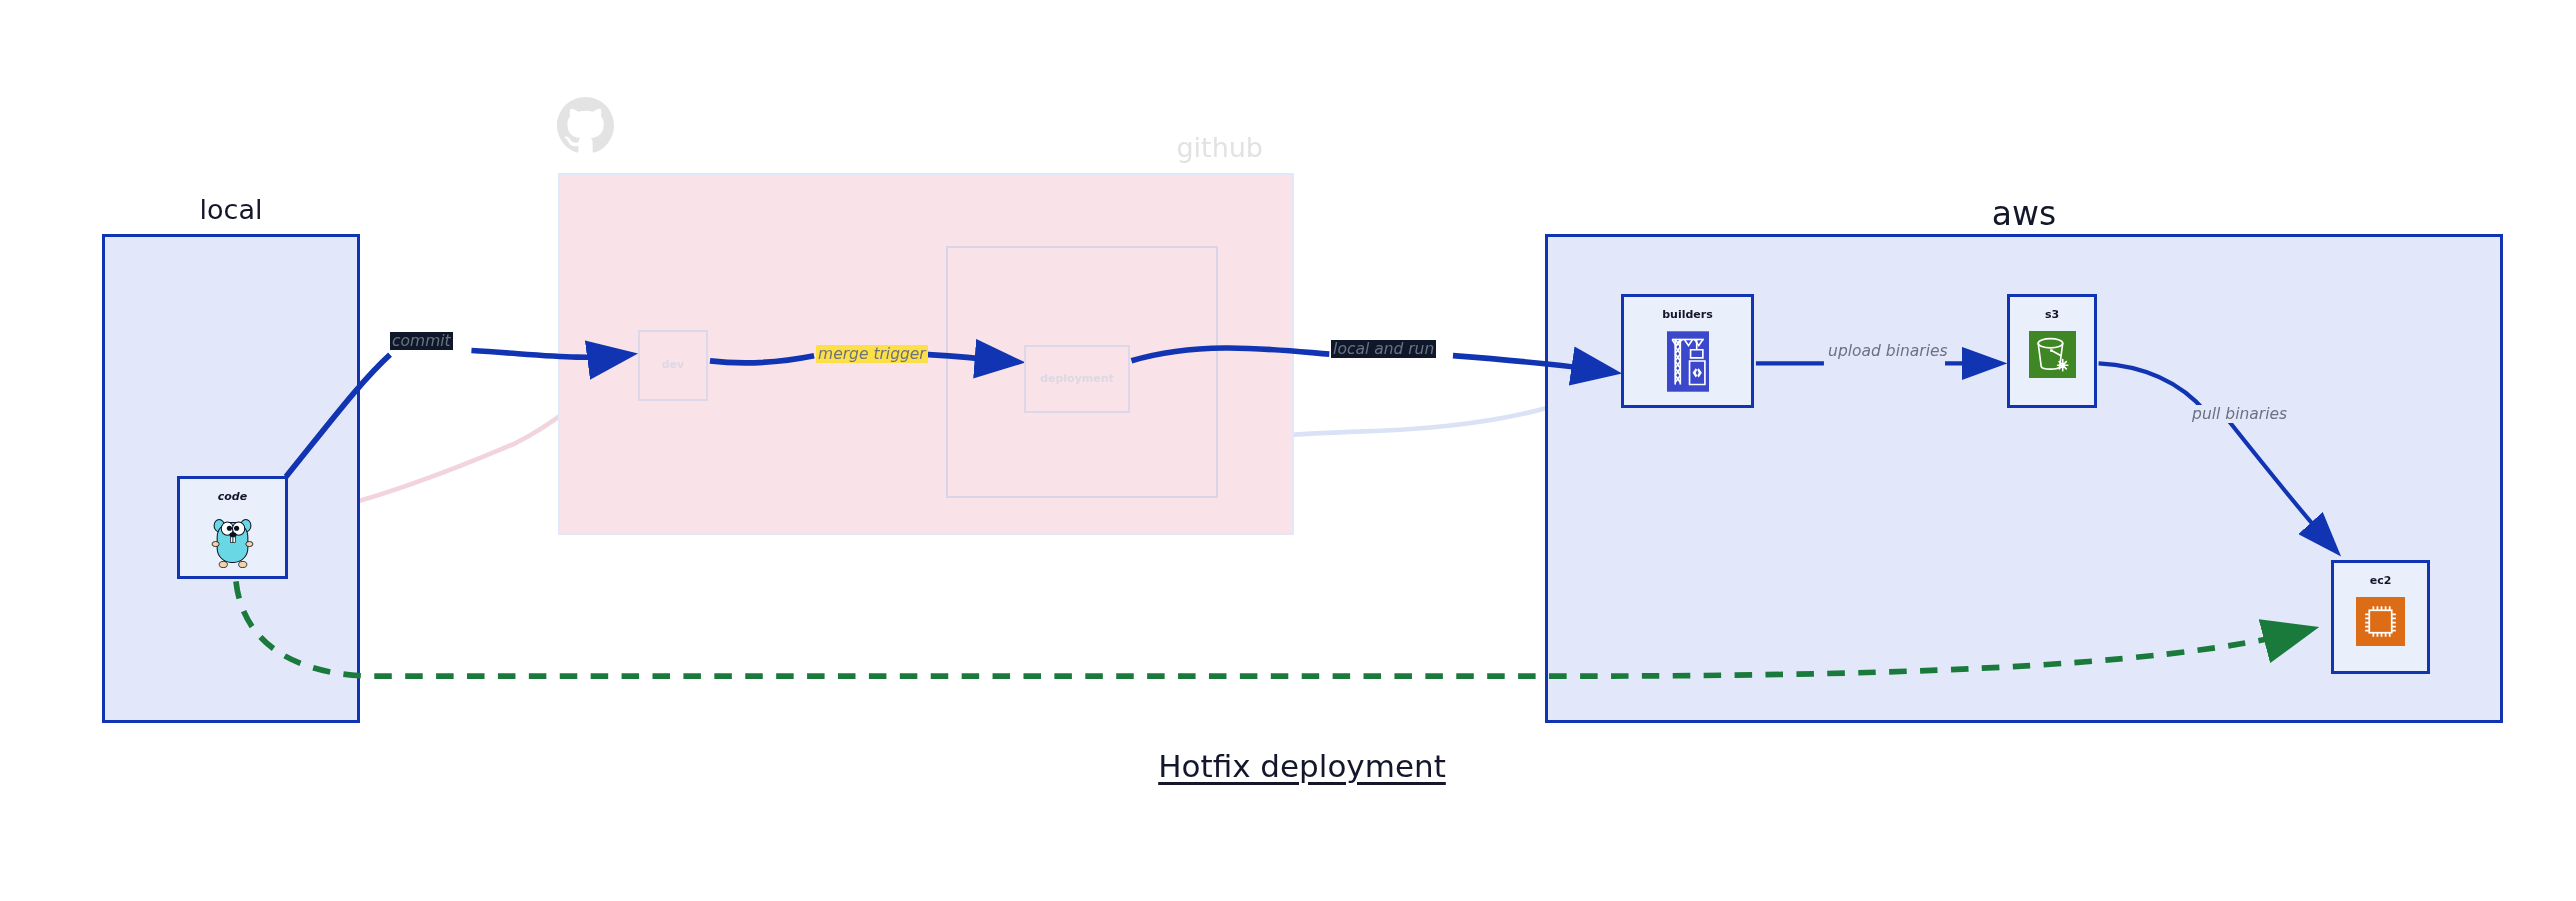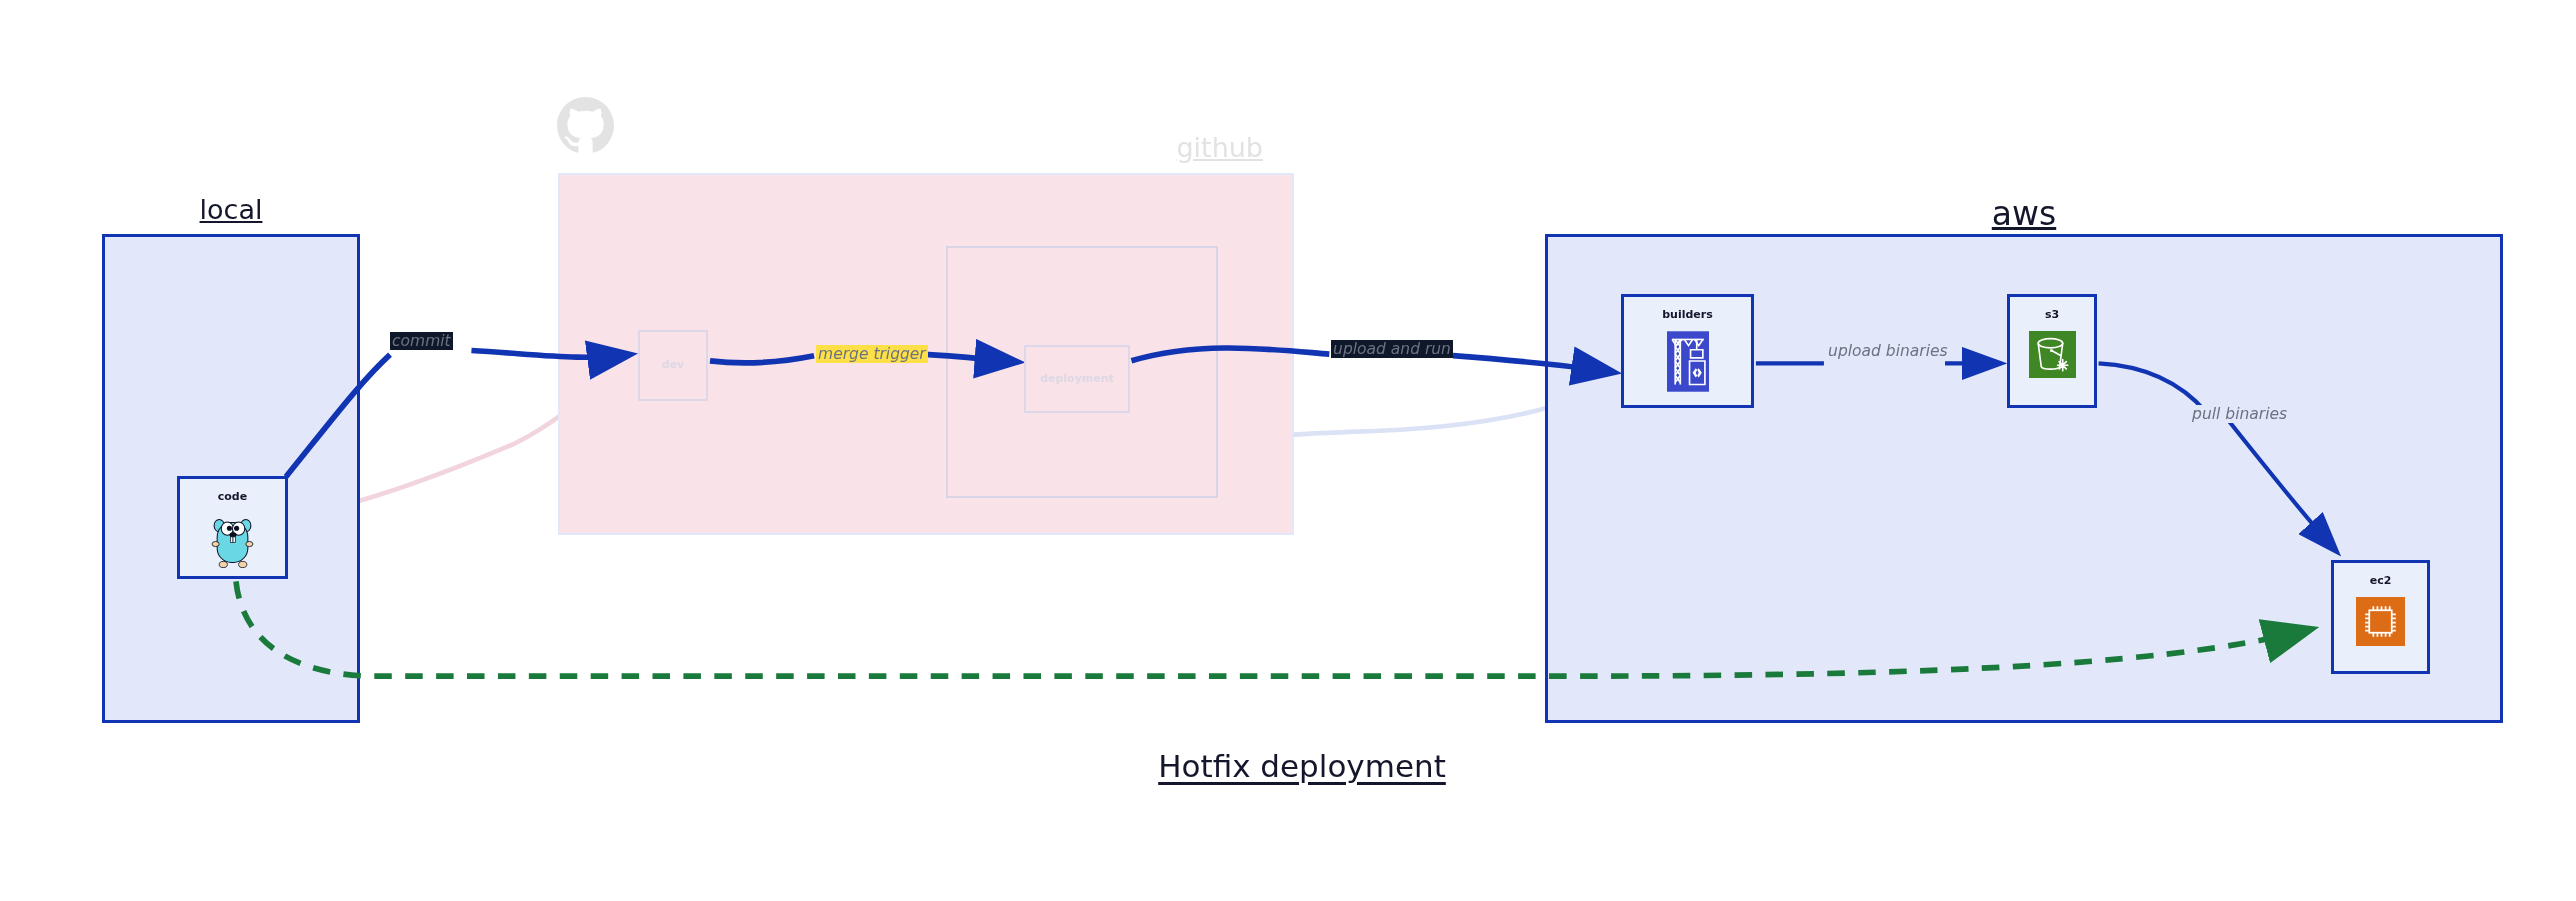--- a/index.html
+++ b/index.html
@@ -22,21 +22,20 @@
   
   .cluster {
     position: absolute;
     box-sizing: border-box;
   }
   .cluster-label {
     position: absolute;
     text-align: center;
     white-space: nowrap;
     font-weight: 400;
-    text-decoration: underline;
   }
 
   .cluster.local-box {
     left: 102px;  top: 234px;
     width: 258px; height: 489px;
     background: #e2e8fa;
     border: 3.6px solid #1134b3;
   }
   .label-local {
     left: 102px; top: 194px; width: 258px;
@@ -100,21 +99,21 @@
 
   
   .node.faded {
     background: transparent;
     border: 2.1px solid #ddd8e9;
   }
   .node.faded .node-title {
     color: #ddd8e4;
   }
 
-  .node-code      { left: 177px;  top: 476px;  width: 111px; height: 103px; }
+  .node-code      { left: 177px;  top: 476px;  width: 111px; height: 103px; font-style: italic; }
   .node-dev       { left: 638px; top: 330px;  width: 70px; height: 71px; }
   .node-workflows { left: 1024px; top: 345px;  width: 106px; height: 68px; }
   .node-builders  { left: 1621px; top: 294px;  width: 133px; height: 114px; }
   .node-s3        { left: 2007px; top: 294px;  width: 90px; height: 114px; }
   .node-ec2       { left: 2331px; top: 560px; width: 99px; height: 114px; }
 
   
   .svc-icon { display:block; }
 
   
@@ -324,20 +323,20 @@
           <path d="M34 70 L34 78 M42 70 L42 78 M50 70 L50 78 M58 70 L58 78 M66 70 L66 78"></path>
           <path d="M18 34 L26 34 M18 42 L26 42 M18 50 L26 50 M18 58 L26 58 M18 66 L26 66"></path>
           <path d="M70 34 L78 34 M70 42 L78 42 M70 50 L78 50 M70 58 L78 58 M70 66 L78 66"></path>
         </g>
       </svg>
     </span>
   </div>
 
   <div class="edge-label lbl-commit">commit</div>
   <div class="edge-label on-pink lbl-merge-trigger">merge trigger</div>
-  <div class="edge-label lbl-upload-run">upload and run</div>
+  <div class="edge-label lbl-upload-run">local and run</div>
   <div class="edge-label on-aws lbl-upload-bin">upload binaries</div>
   <div class="edge-label on-aws lbl-pull-bin">pull binaries</div>
 
   <div class="diagram-title">Hotfix deployment</div>
 
 </div>
 
 
 </body></html>

